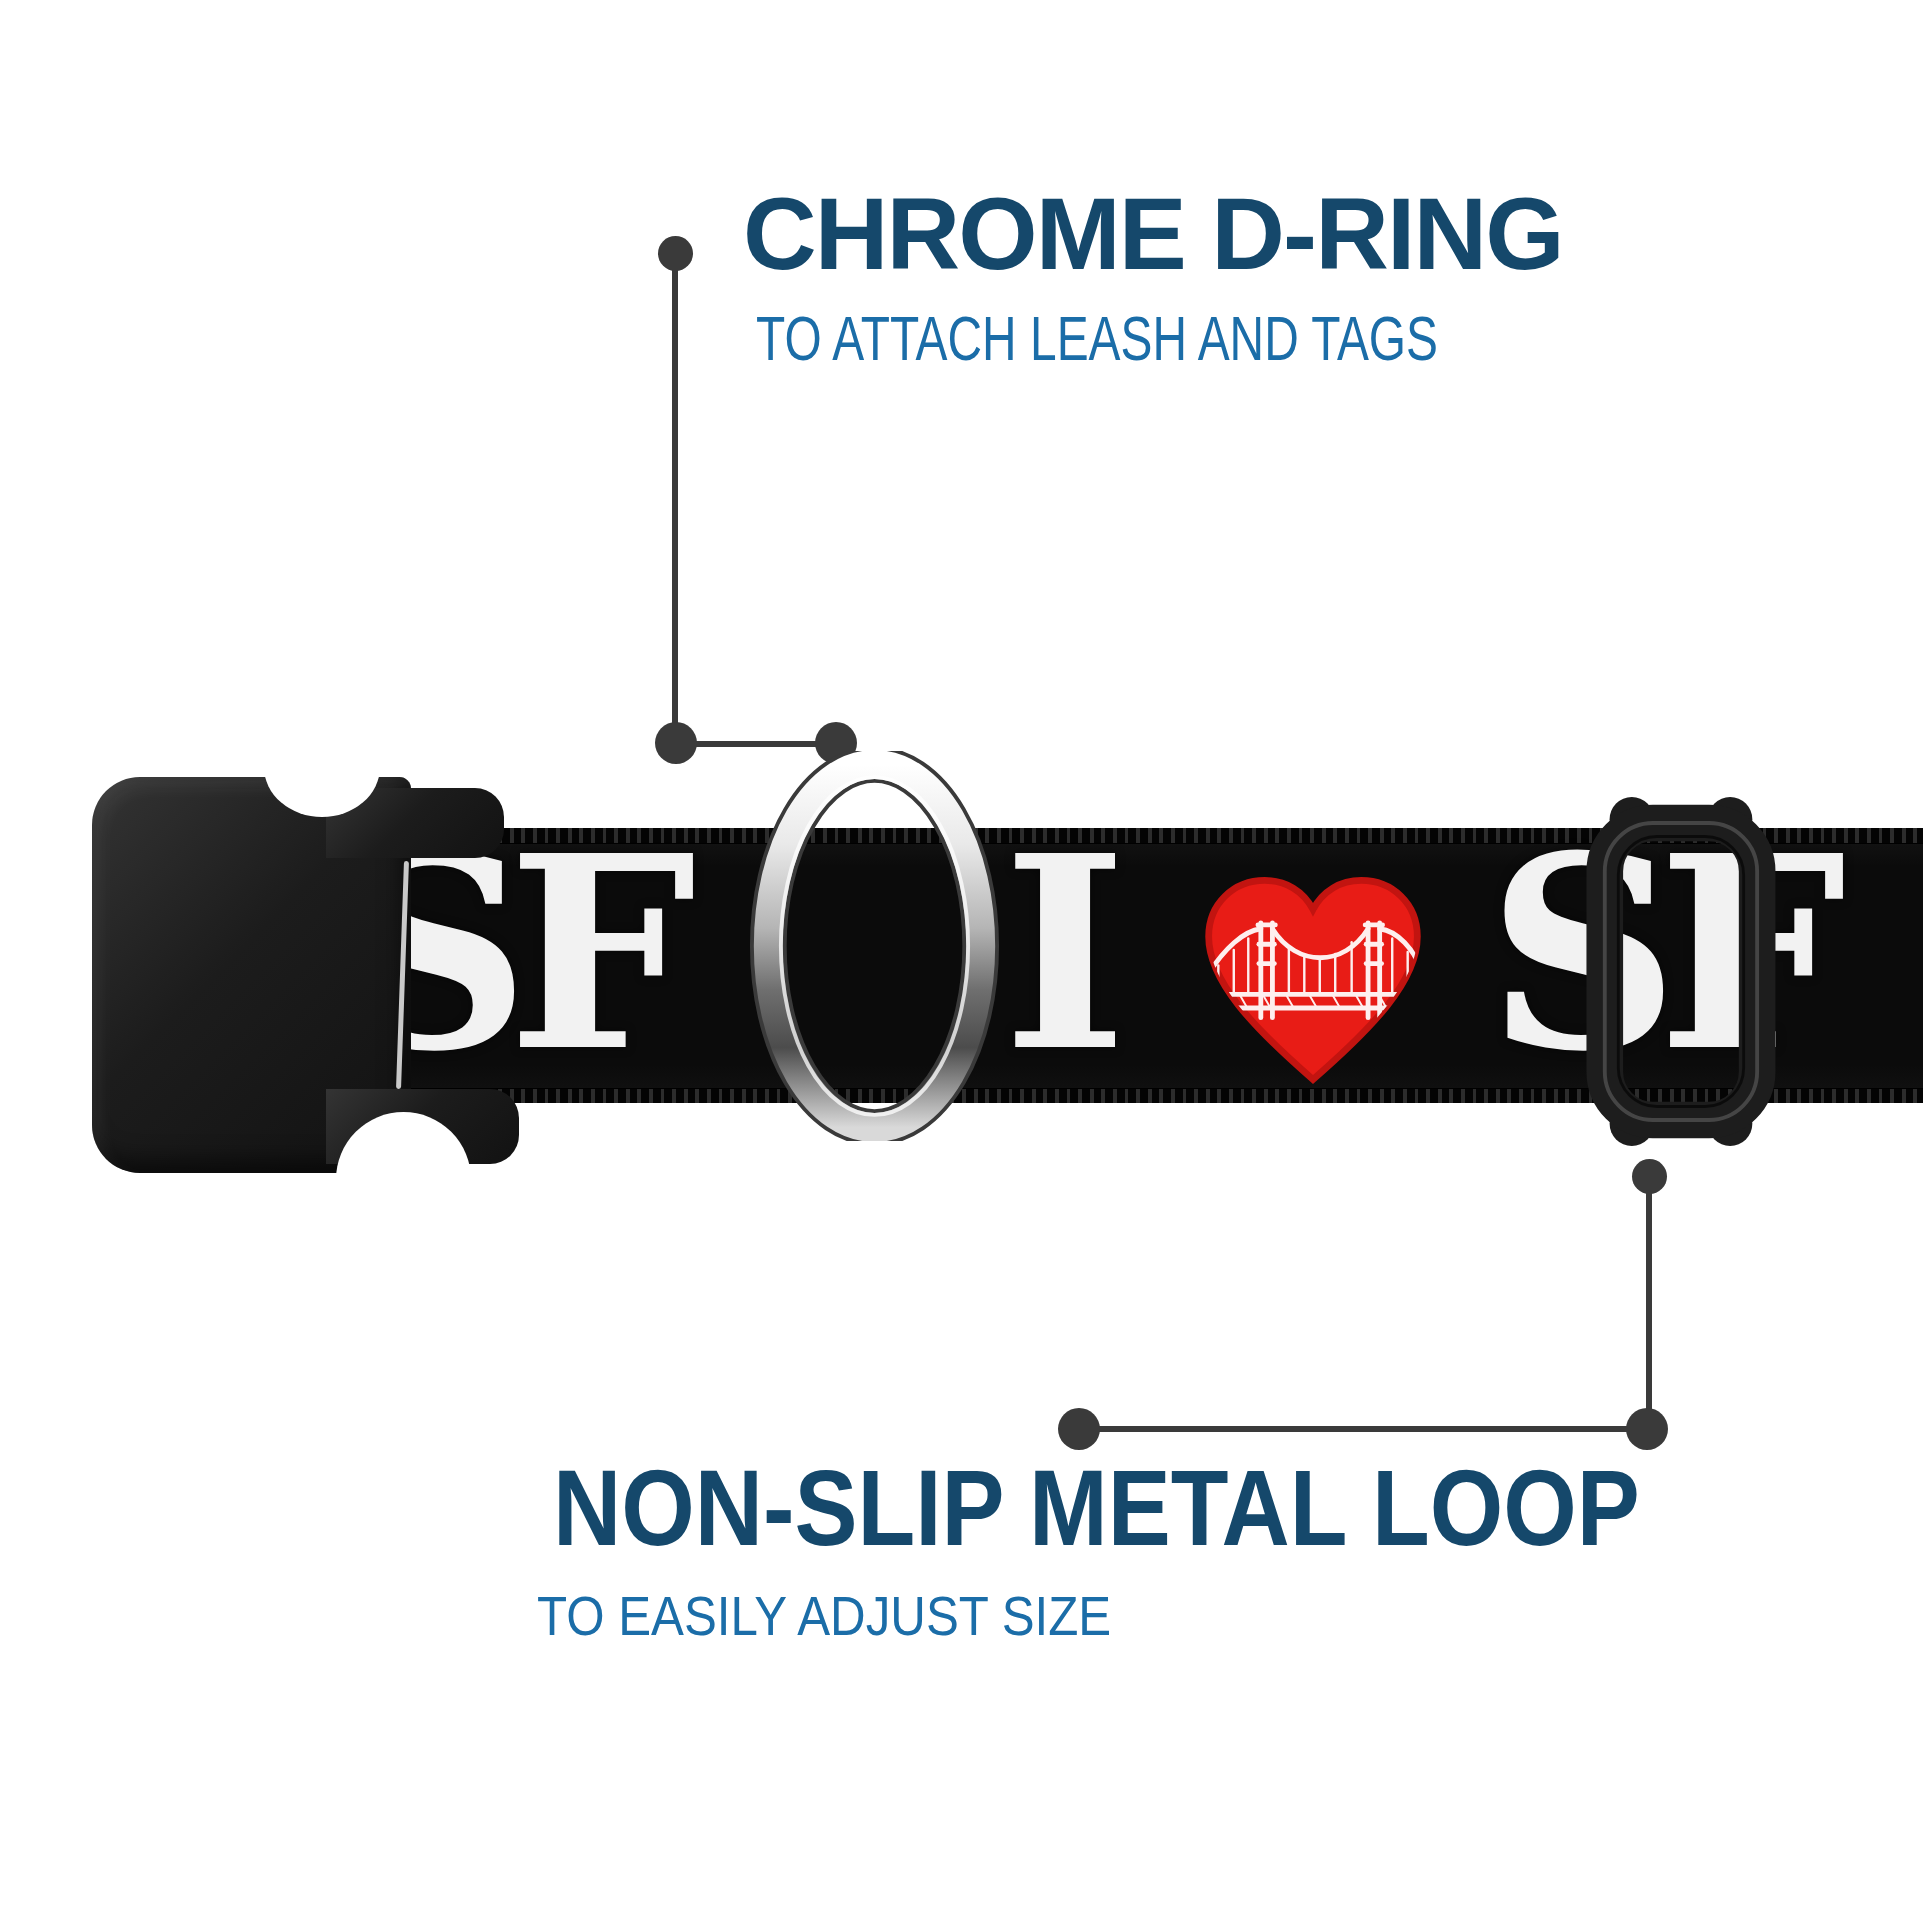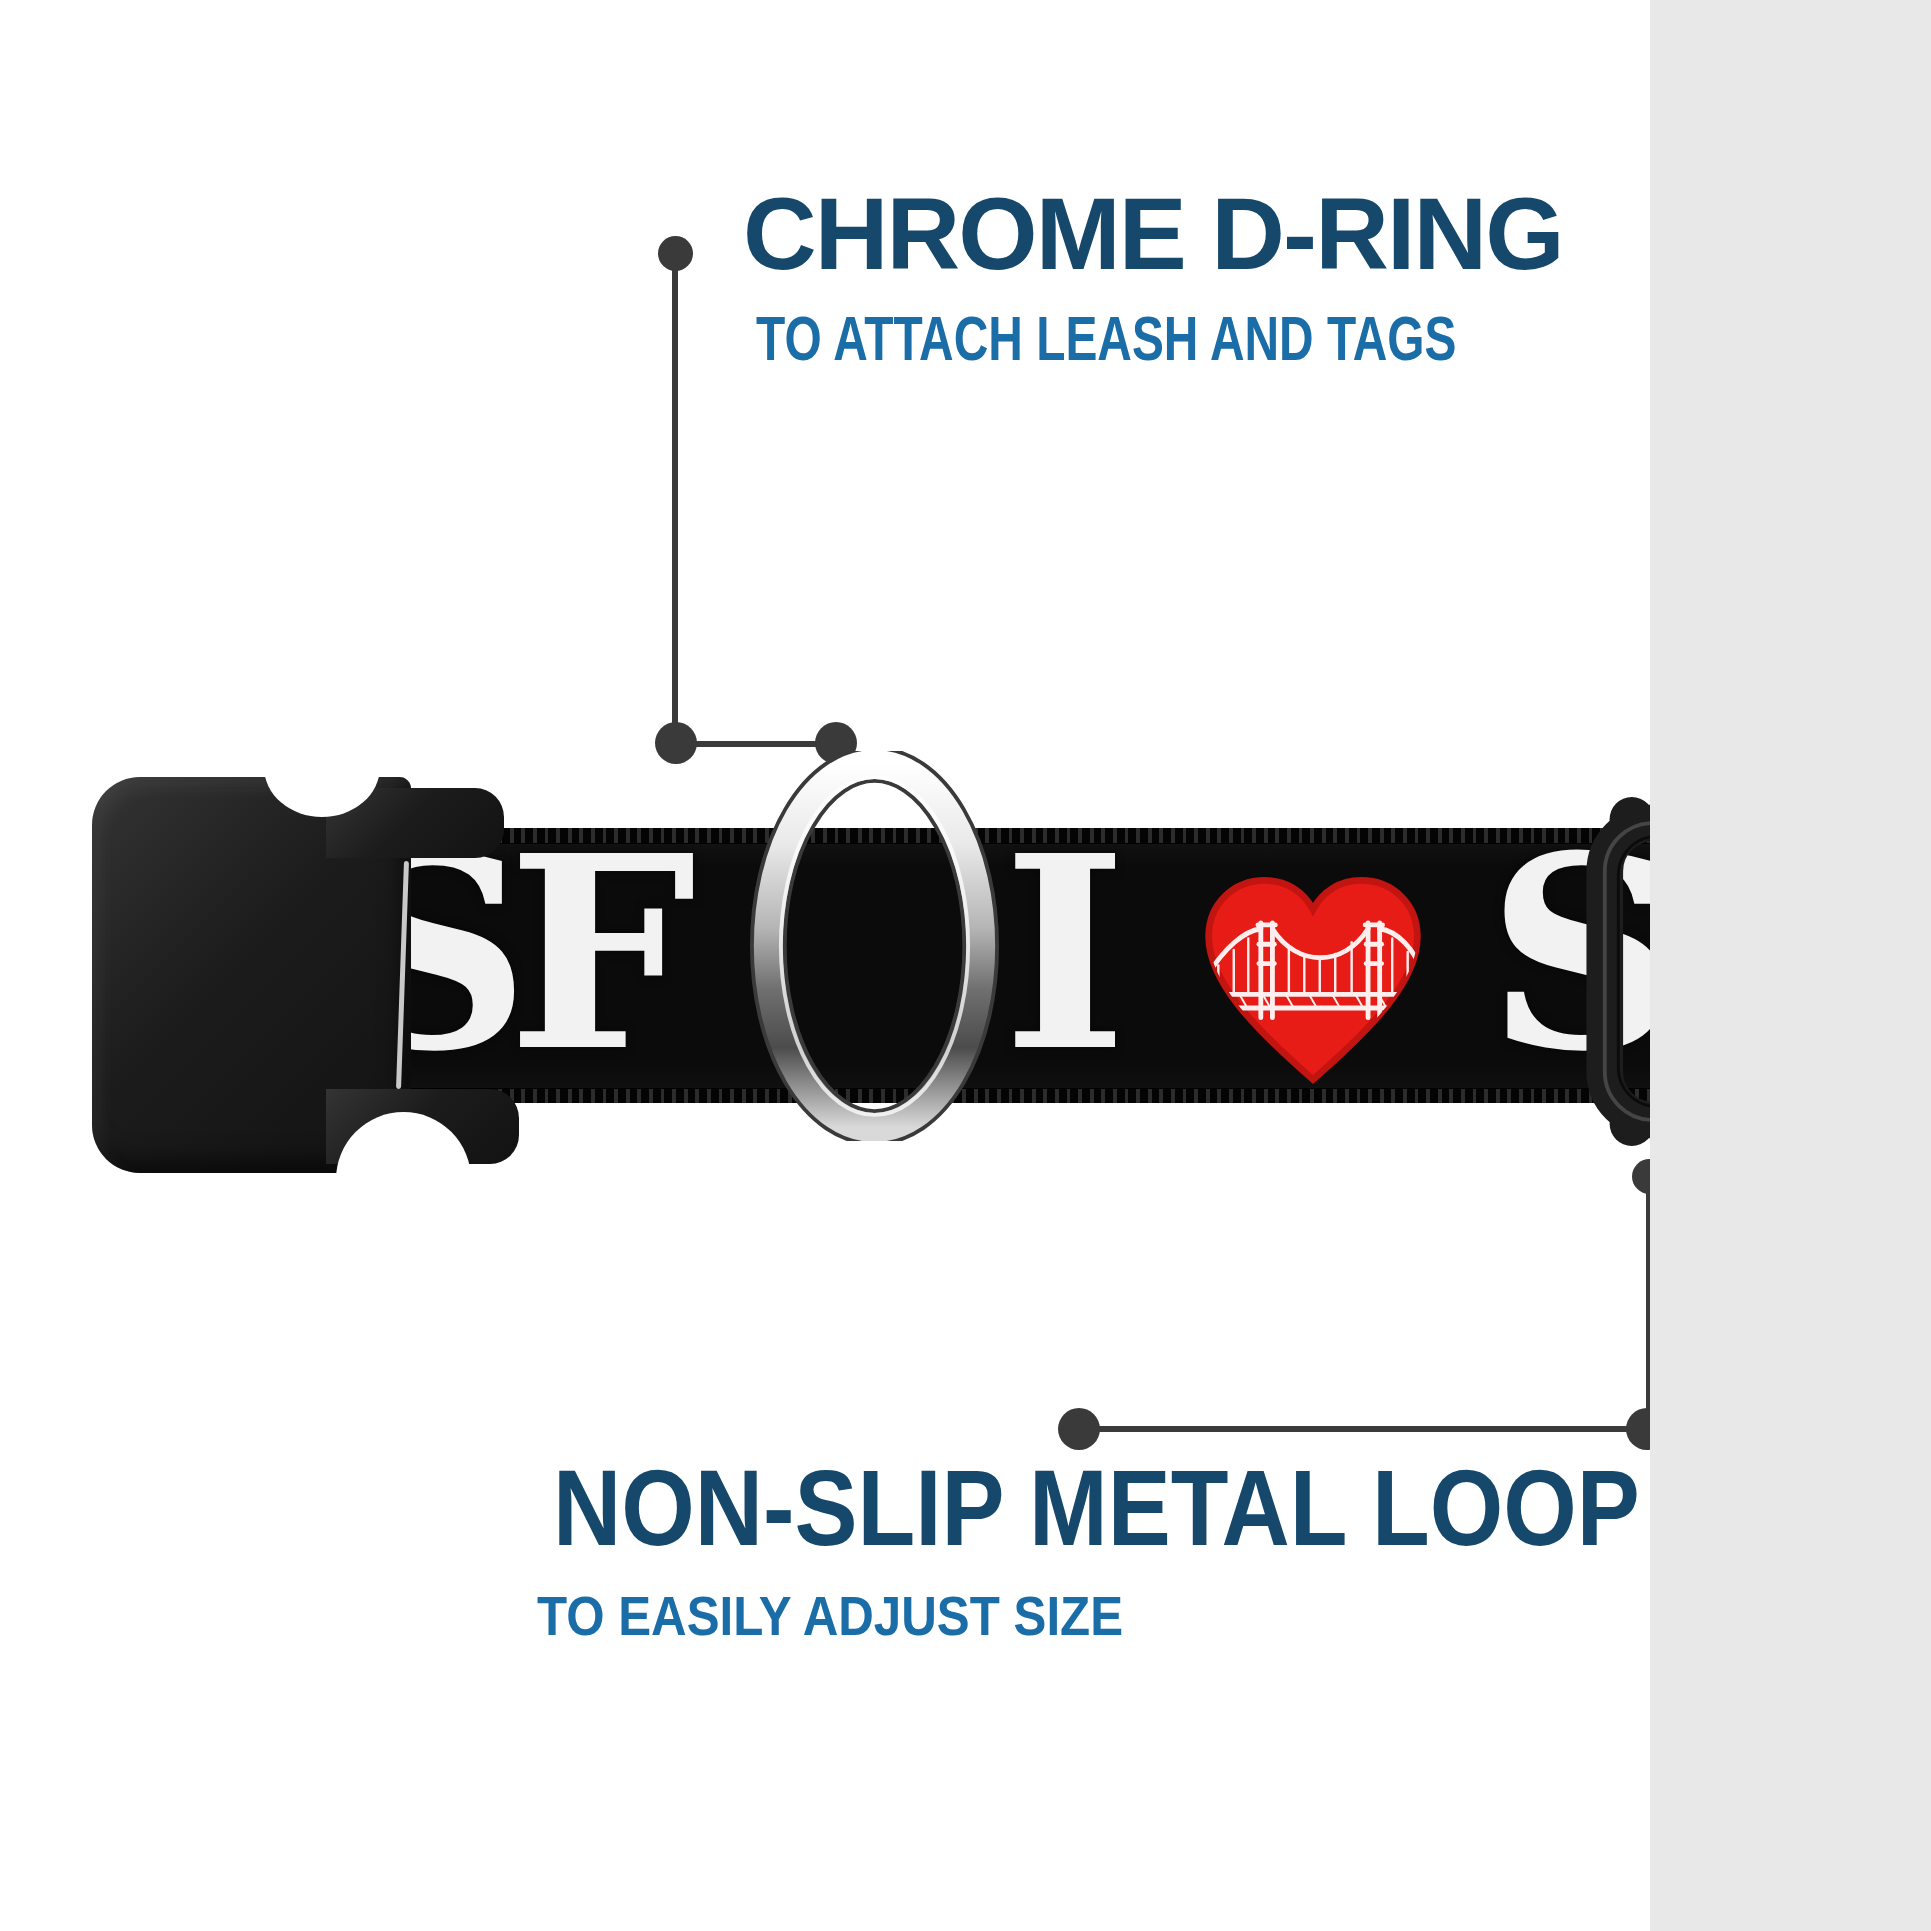--- a/index.html
+++ b/index.html
@@ -2,30 +2,30 @@
 <html style="--heading: #15486b; --subheading: #1b6da8; --connector: #3a3a3a; --heart-red: #e81c16; --heart-stroke: #c21410; --bridge: #ffffff; --strap: #0b0b0b; --letter: #f2f2f2; --plastic: #1f1f1f; --page-bg: #ffffff;"><head>
 <meta charset="utf-8">
 <style>
   :root{
     --heading:#15486b; --subheading:#1b6da8; --connector:#3a3a3a;
     --heart-red:#e81c16; --heart-stroke:#c21410; --bridge:#ffffff;
     --strap:#0b0b0b; --letter:#f2f2f2; --plastic:#1f1f1f; --page-bg:#ffffff;
   }
   html,body{margin:0;padding:0;}
   body{background:#e8e8e8;font-family:"Liberation Sans",sans-serif;}
-  .stage{position:relative;width:1650px;height:1931px;background:var(--page-bg);overflow:hidden;}
+  .stage{position:relative;width:1931px;height:1931px;background:var(--page-bg);overflow:hidden;}
 
   
   .dot{position:absolute;border-radius:50%;background:var(--connector);}
   .cline{position:absolute;background:var(--connector);}
 
   
   .title{position:absolute;color:var(--heading);font-weight:bold;line-height:1;white-space:nowrap;}
   .title > span{display:inline-block;transform-origin:left top;}
-  .subtitle{position:absolute;color:var(--subheading);font-weight:bold;line-height:1;white-space:nowrap;}
+  .subtitle{position:absolute;color:var(--subheading);font-weight:normal;line-height:1;white-space:nowrap;}
   .subtitle > span{display:inline-block;transform-origin:left top;}
   .t-top{left:743px;top:183px;font-size:102px;letter-spacing:-1.9px;}
   .s-top{left:756px;top:307px;font-size:63px;}
   .s-top > span{transform:scaleX(.76);}
   .t-bottom{left:537px;top:1454px;font-size:108px;margin-left:16px;}
   .t-bottom > span{transform:scaleX(.875);}
   .s-bottom{left:537px;top:1588px;font-size:56px;}
   .s-bottom > span{transform:scaleX(.88);}
 
   

